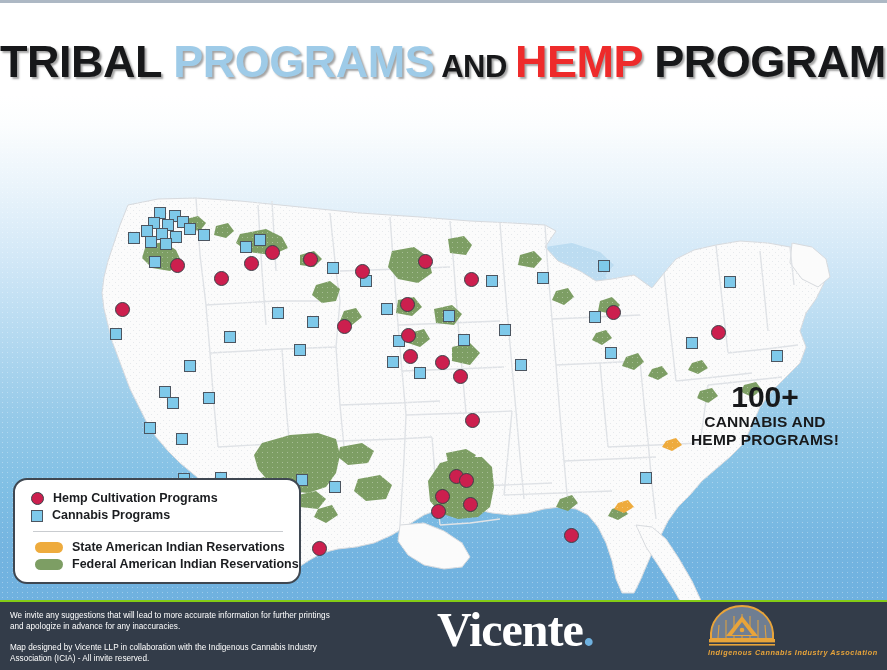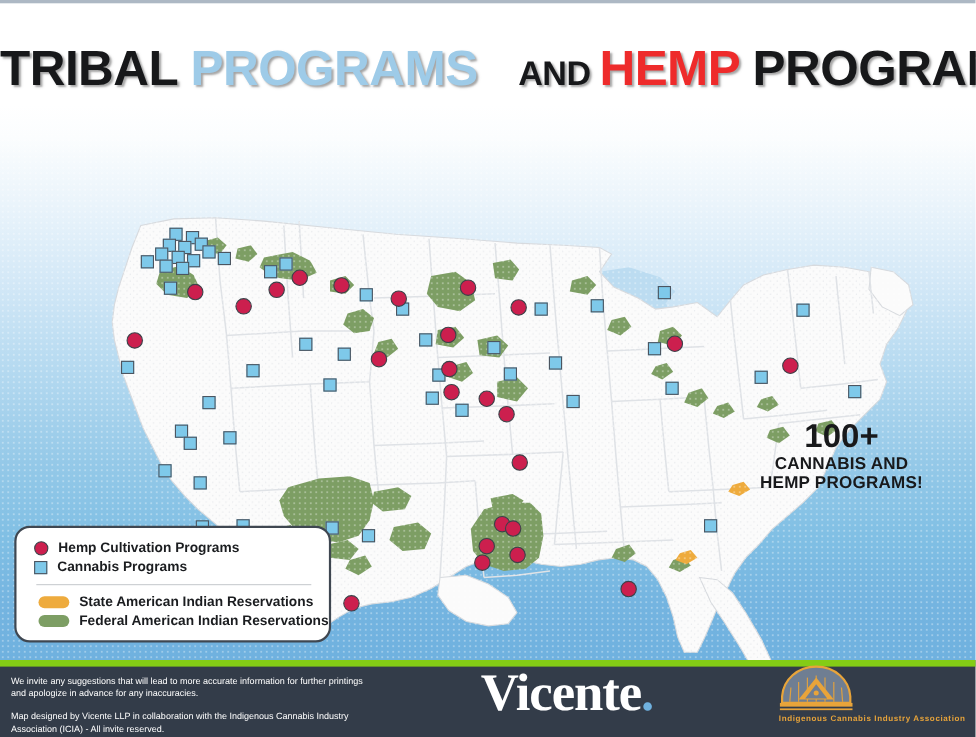--- a/index.html
+++ b/index.html
@@ -46,21 +46,21 @@
     font-size: 45px;
     letter-spacing: -0.5px;
     line-height: 48px;
     white-space: nowrap;
     text-shadow: 2px 2px 2px rgba(90,90,90,0.55);
     display: inline-block;
   }
   .t-dark  { color: #17181a; }
   .t-blue  { color: #9ecbe8; }
   .t-red   { color: #ee2b2b; }
-  .t-and   { color: #17181a; font-size: 31px; margin-left: 30px; }
+  .t-and   { color: #17181a; font-size: 31px; }
 
   
   .map-wrap {
     position: absolute;
     left: 0; top: 95px;
     width: 887px; height: 505px;
     overflow: hidden;
     background: linear-gradient(180deg,
        #ffffff 0%, #fbfdfe 6%, #eaf4fb 18%,
        #d3e8f7 32%, #b4d9f0 48%, #95c9e8 64%,
@@ -172,21 +172,21 @@
     line-height: 18px;
     letter-spacing: 0.2px;
   }
 
   
   .footer {
     position: absolute;
     left: 0; top: 600px;
     width: 887px; height: 70px;
     background: #333c49;
-    border-top: 6px solid #84cc16;
+    border-top: 2px solid #84cc16;
     box-sizing: border-box;
     z-index: 70;
   }
   .footer-note {
     position: absolute;
     left: 10px; top: 9px;
     width: 330px;
     color: #ffffff;
     font-size: 8.2px;
     line-height: 10.5px;
@@ -228,20 +228,21 @@
   }
   .icia-tag {
     position: absolute;
     left: 708px; top: 648px;
     color: #e8a43a;
     font-size: 7.3px;
     font-weight: bold;
     letter-spacing: 0.55px;
     z-index: 80;
     white-space: nowrap;
+    font-style: italic;
   }
 </style>
 </head>
 <body>
 
 <div id="poster">
 
   <div class="top-rule"></div>
 
   <div class="title-bar">

